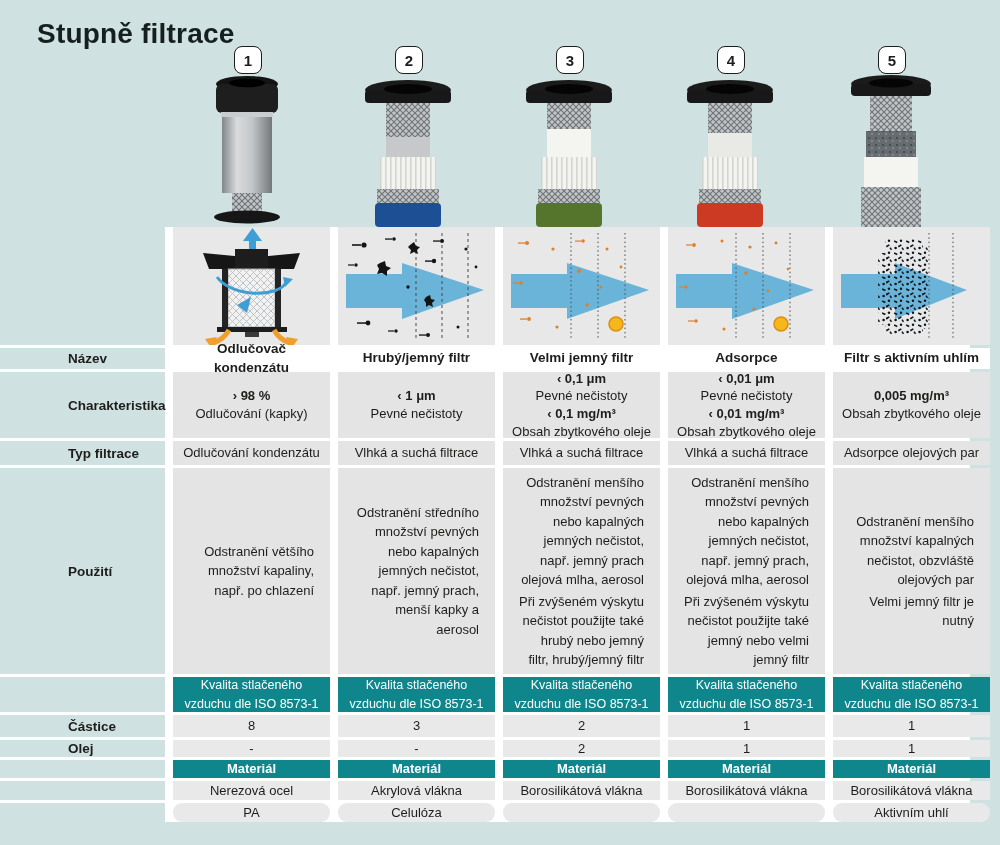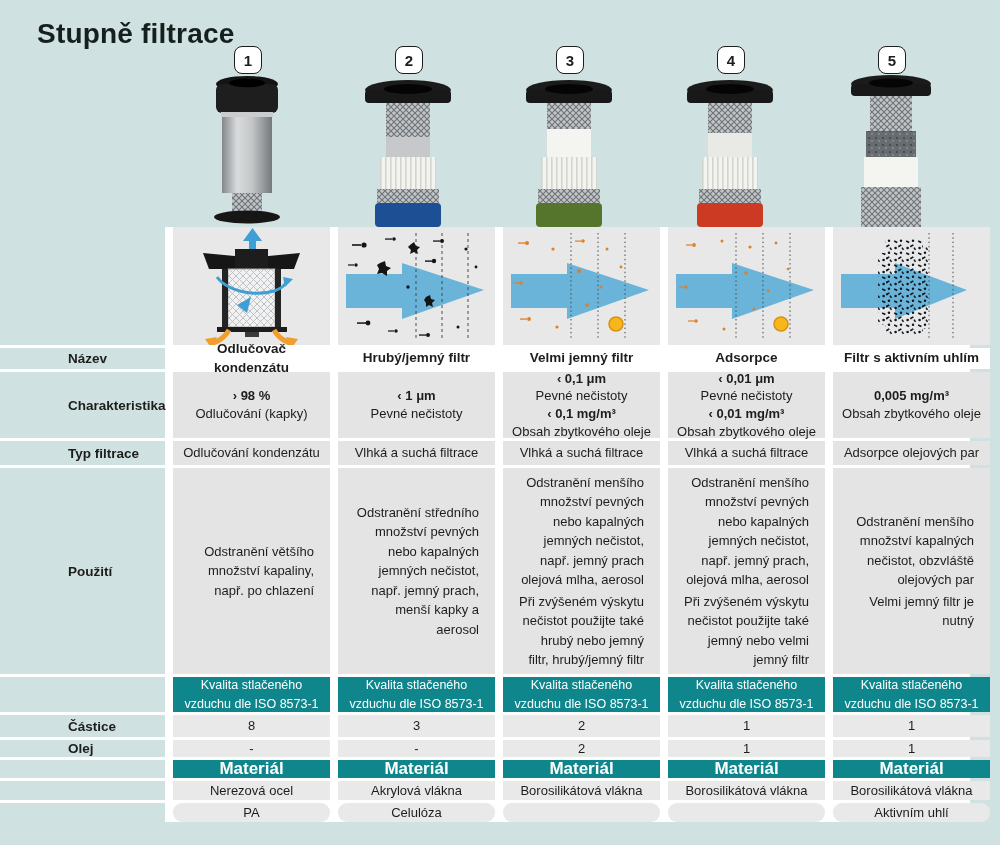--- a/index.html
+++ b/index.html
@@ -12,21 +12,21 @@
   
   .grid{position:absolute;left:0;top:227px;width:970px;display:grid;grid-template-columns:165px repeat(5,157px);grid-template-rows:118px 21px 66px 24px 206px 35px 22px 17px 18px 19px 19px;gap:3px 8px;background:#fff;}
   .lbl{background:#cfe1e1;display:flex;align-items:center;padding-left:68px;font-weight:bold;font-size:13.5px;box-sizing:border-box;}
   .cell{display:flex;flex-direction:column;align-items:center;justify-content:center;text-align:center;font-size:13px;line-height:1.35;box-sizing:border-box;padding:1px 6px;}
   .panel{background:#e8e8e8;display:flex;align-items:center;justify-content:center;padding:0;}
   .panel svg{display:block;}
   .namec{background:#fff;font-weight:bold;font-size:13.5px;}
   .gray{background:#e4e4e4;text-align:right;}
   .gray2{background:#e9e9e9;}
   .teal{background:#0e868c;color:#fff;font-size:12.5px;line-height:1.45;padding:0 8px;}
-  .tealhdr{background:#0e868c;color:#fff;font-weight:bold;font-size:17px;}
+  .tealhdr{background:#0e868c;color:#fff;font-weight:bold;font-size:13px;}
   .cell .b{font-weight:bold;}
   .cell .para + .para{margin-top:2px;}
   .usage{line-height:1.5;padding:4px 16px;}
   .botline{border-bottom:0;border-radius:9px;}
 </style>
 </head>
 <body>
 
 <svg width="0" height="0" style="position:absolute">
   <defs>

